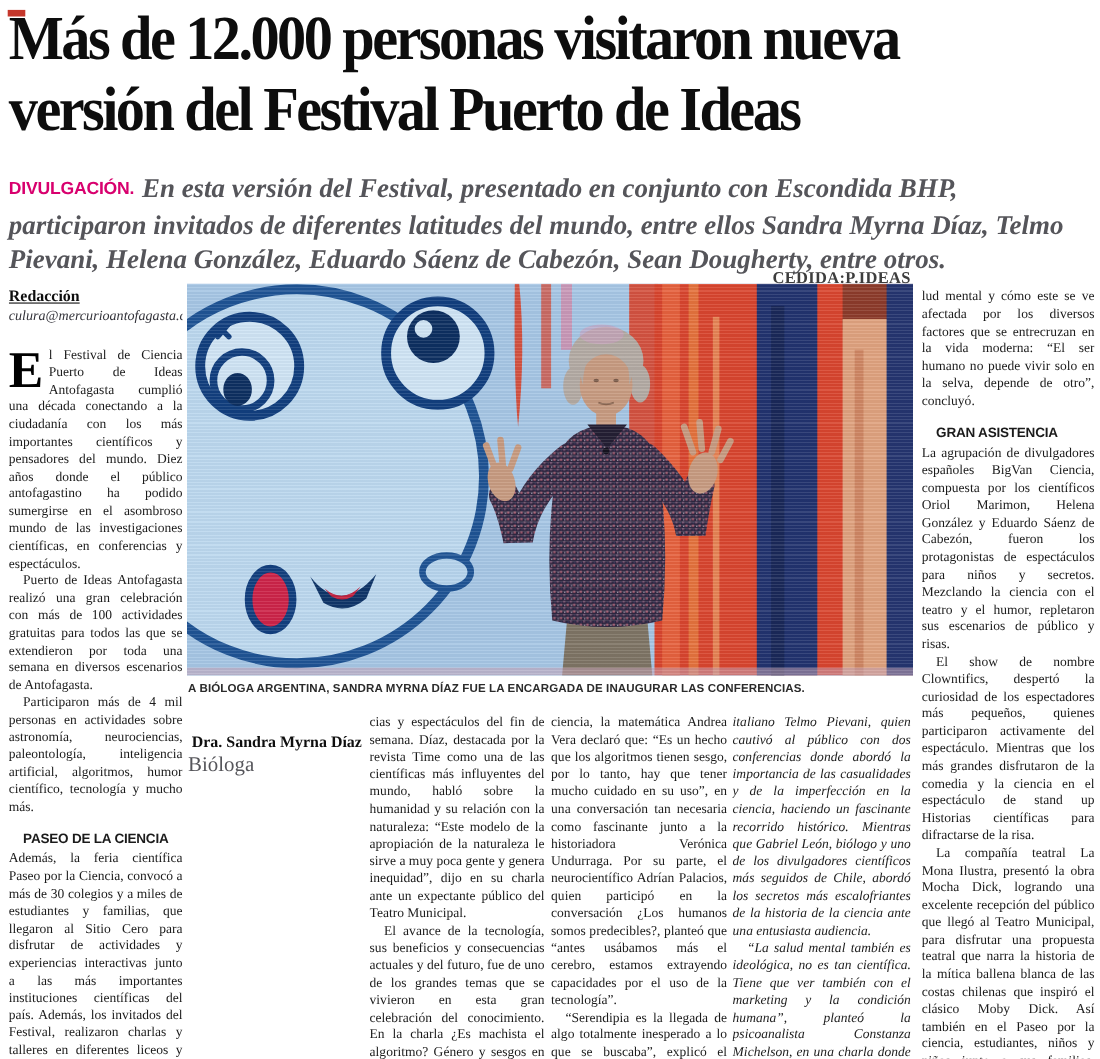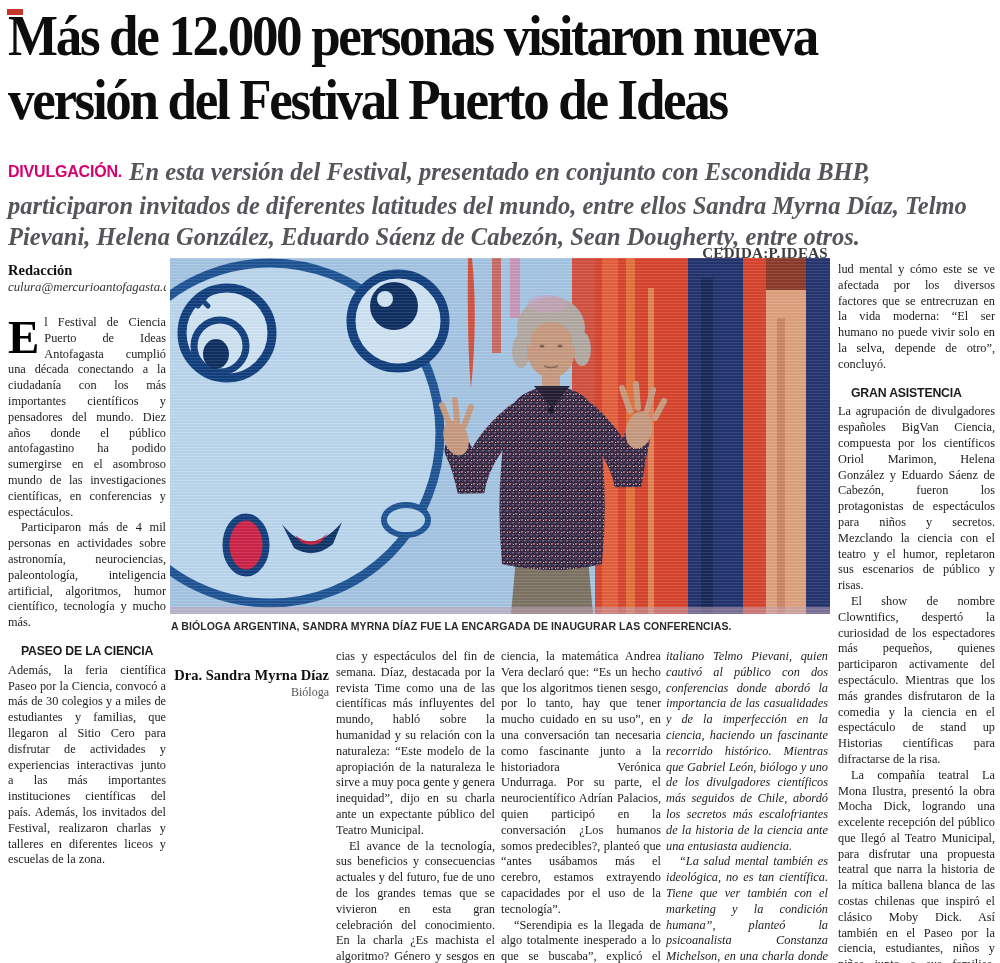--- a/index.html
+++ b/index.html
@@ -31,29 +31,29 @@
   .col { position:absolute; overflow:hidden; }
   .col-left  { left:8px;   top:262px; width:158px; bottom:0; }
   .col-right { left:838px; top:262px; width:157px; bottom:0; }
   .col-2 { left:336px; top:649px; width:159px; bottom:0; }
   .col-3 { left:501px; top:649px; width:160px; bottom:0; }
   .col-4 { left:666px; top:649px; width:162px; bottom:0;font-style:italic; }
   .quote-col { left:171px; top:650px; width:158px; }
   .bodytext p { font-size:12.3px; line-height:15.8px; text-align:justify;
     color:#1b1b1b; text-indent:13px; }
   .bodytext p.noindent { text-indent:0; }
-  .byline-author { font-weight:bold; font-size:14.5px; color:#0f0f0f; }
+  .byline-author { font-weight:bold; font-size:14.5px; color:#0f0f0f;text-decoration:underline; }
   .byline-email { font-style:italic; font-size:12.8px; color:#33333a; margin:1px 0 20px; }
   .dropcap { float:left; font-weight:bold; font-size:47px; line-height:38px;
     padding:3px 5px 0 0; color:#000; }
   .section-header { font-family:"Liberation Sans", sans-serif; font-weight:bold; font-size:13.5px;
     color:#d8006e; margin:13px 0 3px; letter-spacing:-0.2px; text-indent:0; text-align:left; }
   .pullquote { font-size:20.5px; line-height:24.5px; color:#6e6e6e; }
   .pq-author { margin-top:17px; text-align:right; font-weight:bold; font-size:14.5px; color:#0f0f0f; }
-  .pq-role { text-align:right; font-size:12px; color:#55555a; margin-top:1px; }
+  .pq-role { font-size:19px; color:#55555a; margin-top:1px; }
   .lastpara { position:relative; }
 </style>
 </head>
 <body>
 
 <div class="accent-dash"></div>
 
 <h1 class="headline">
   <span>Más de 12.000 personas visitaron nueva</span>
   <span>versión del Festival Puerto de Ideas</span>
@@ -143,20 +143,21 @@
   </svg>
   <div class="photo-scan"></div>
 </div>
 
 <div class="caption">A BIÓLOGA ARGENTINA, SANDRA MYRNA DÍAZ FUE LA ENCARGADA DE INAUGURAR LAS CONFERENCIAS.</div>
 
 <div class="col col-left bodytext">
   <div class="byline-author">Redacción</div>
   <div class="byline-email">culura@mercurioantofagasta.cl</div>
   <p class="noindent"><span class="dropcap">E</span><span>l Festival de Ciencia Puerto de Ideas Antofagasta cumplió una década conectando a la ciudadanía con los más importantes científicos y pensadores del mundo. Diez años donde el público antofagastino ha podido sumergirse en el asombroso mundo de las investigaciones científicas, en conferencias y espectáculos.</span></p>
+  <p>Puerto de Ideas Antofagasta realizó una gran celebración con más de 100 actividades gratuitas para todos las que se extendieron por toda una semana en diversos escenarios de Antofagasta.</p>
   <p>Participaron más de 4 mil personas en actividades sobre astronomía, neurociencias, paleontología, inteligencia artificial, algoritmos, humor científico, tecnología y mucho más.</p>
   <p class="section-header">PASEO DE LA CIENCIA</p>
   <p class="noindent">Además, la feria científica Paseo por la Ciencia, convocó a más de 30 colegios y a miles de estudiantes y familias, que llegaron al Sitio Cero para disfrutar de actividades y experiencias interactivas junto a las más importantes instituciones científicas del país. Además, los invitados del Festival, realizaron charlas y talleres en diferentes liceos y escuelas de la zona.</p>
 
 </div>
 
 <div class="col quote-col">
   <div class="pq-author">Dra. Sandra Myrna Díaz</div>
   <div class="pq-role">Bióloga</div>
 </div>

